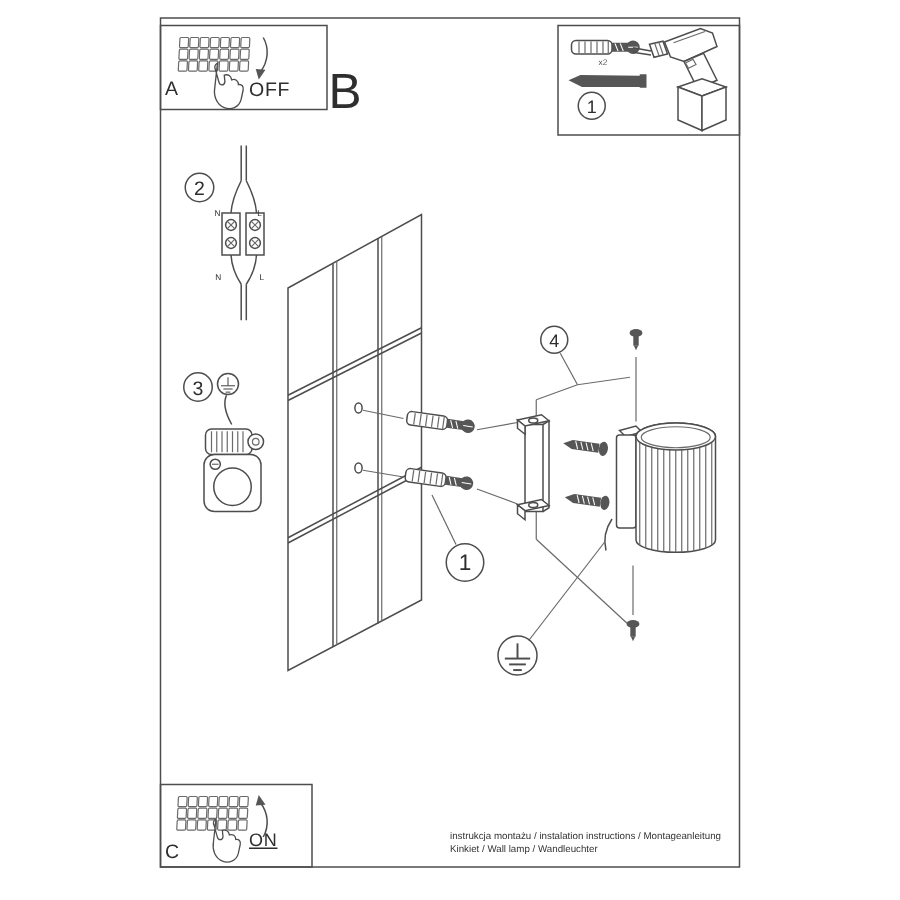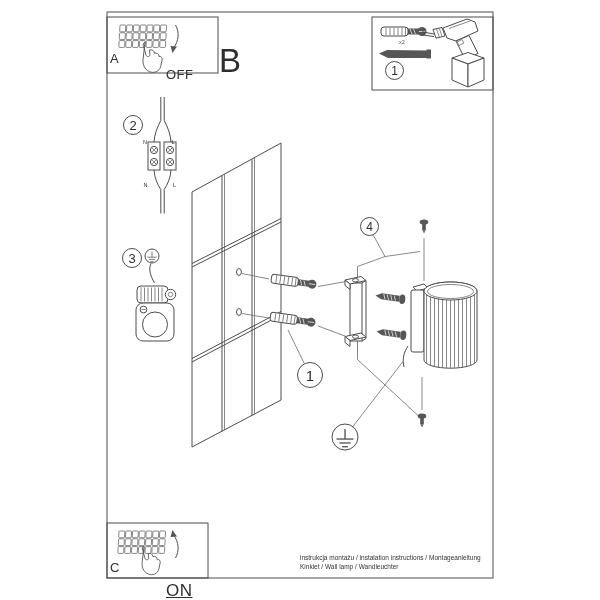--- a/index.html
+++ b/index.html
@@ -266,25 +266,25 @@
   <line x1="422" y1="377" x2="422" y2="410" class="thin"></line>
 
   <line x1="352.5" y1="427" x2="403" y2="361.5" class="thin"></line>
   <g>
     <circle cx="345" cy="437" r="13" class="ln"></circle>
     <use href="#earthglyph" transform="translate(345,438) scale(1.3)"></use>
   </g>
 </svg>
 
 <div class="lbl" style="left:110px;top:51px;font-size:13px;">A</div>
-<div class="lbl" style="left:166px;top:67px;font-size:13px;letter-spacing:0.5px;">OFF</div>
+<div class="lbl" style="left:166px;top:52px;font-size:13px;letter-spacing:0.5px;">OFF</div>
 <div class="lbl" style="left:219px;top:42px;font-size:33px;">B</div>
 <div class="lbl" style="left:399px;top:39px;font-size:5.5px;color:#555;">x2</div>
 <div class="lbl" style="left:110px;top:560px;font-size:13px;">C</div>
-<div class="lbl" style="left:166px;top:581px;font-size:17px;letter-spacing:0.5px;text-decoration:underline;">ON</div>
+<div class="lbl" style="left:166px;top:553px;font-size:12px;letter-spacing:0.5px;text-decoration:underline;">ON</div>
 
 <div class="circ" style="left:385px;top:61px;width:19px;height:19px;font-size:12px;">1</div>
 <div class="circ" style="left:123px;top:115px;width:20px;height:20px;font-size:13px;">2</div>
 <div class="circ" style="left:122px;top:248px;width:20px;height:20px;font-size:13px;">3</div>
 <div class="circ" style="left:360px;top:217px;width:19px;height:19px;font-size:12px;">4</div>
 <div class="circ" style="left:297px;top:362px;width:26px;height:26px;font-size:15px;">1</div>
 
 <div class="footer">
   <div>instrukcja montażu / instalation instructions / Montageanleitung</div>
   <div>Kinkiet / Wall lamp / Wandleuchter</div>

